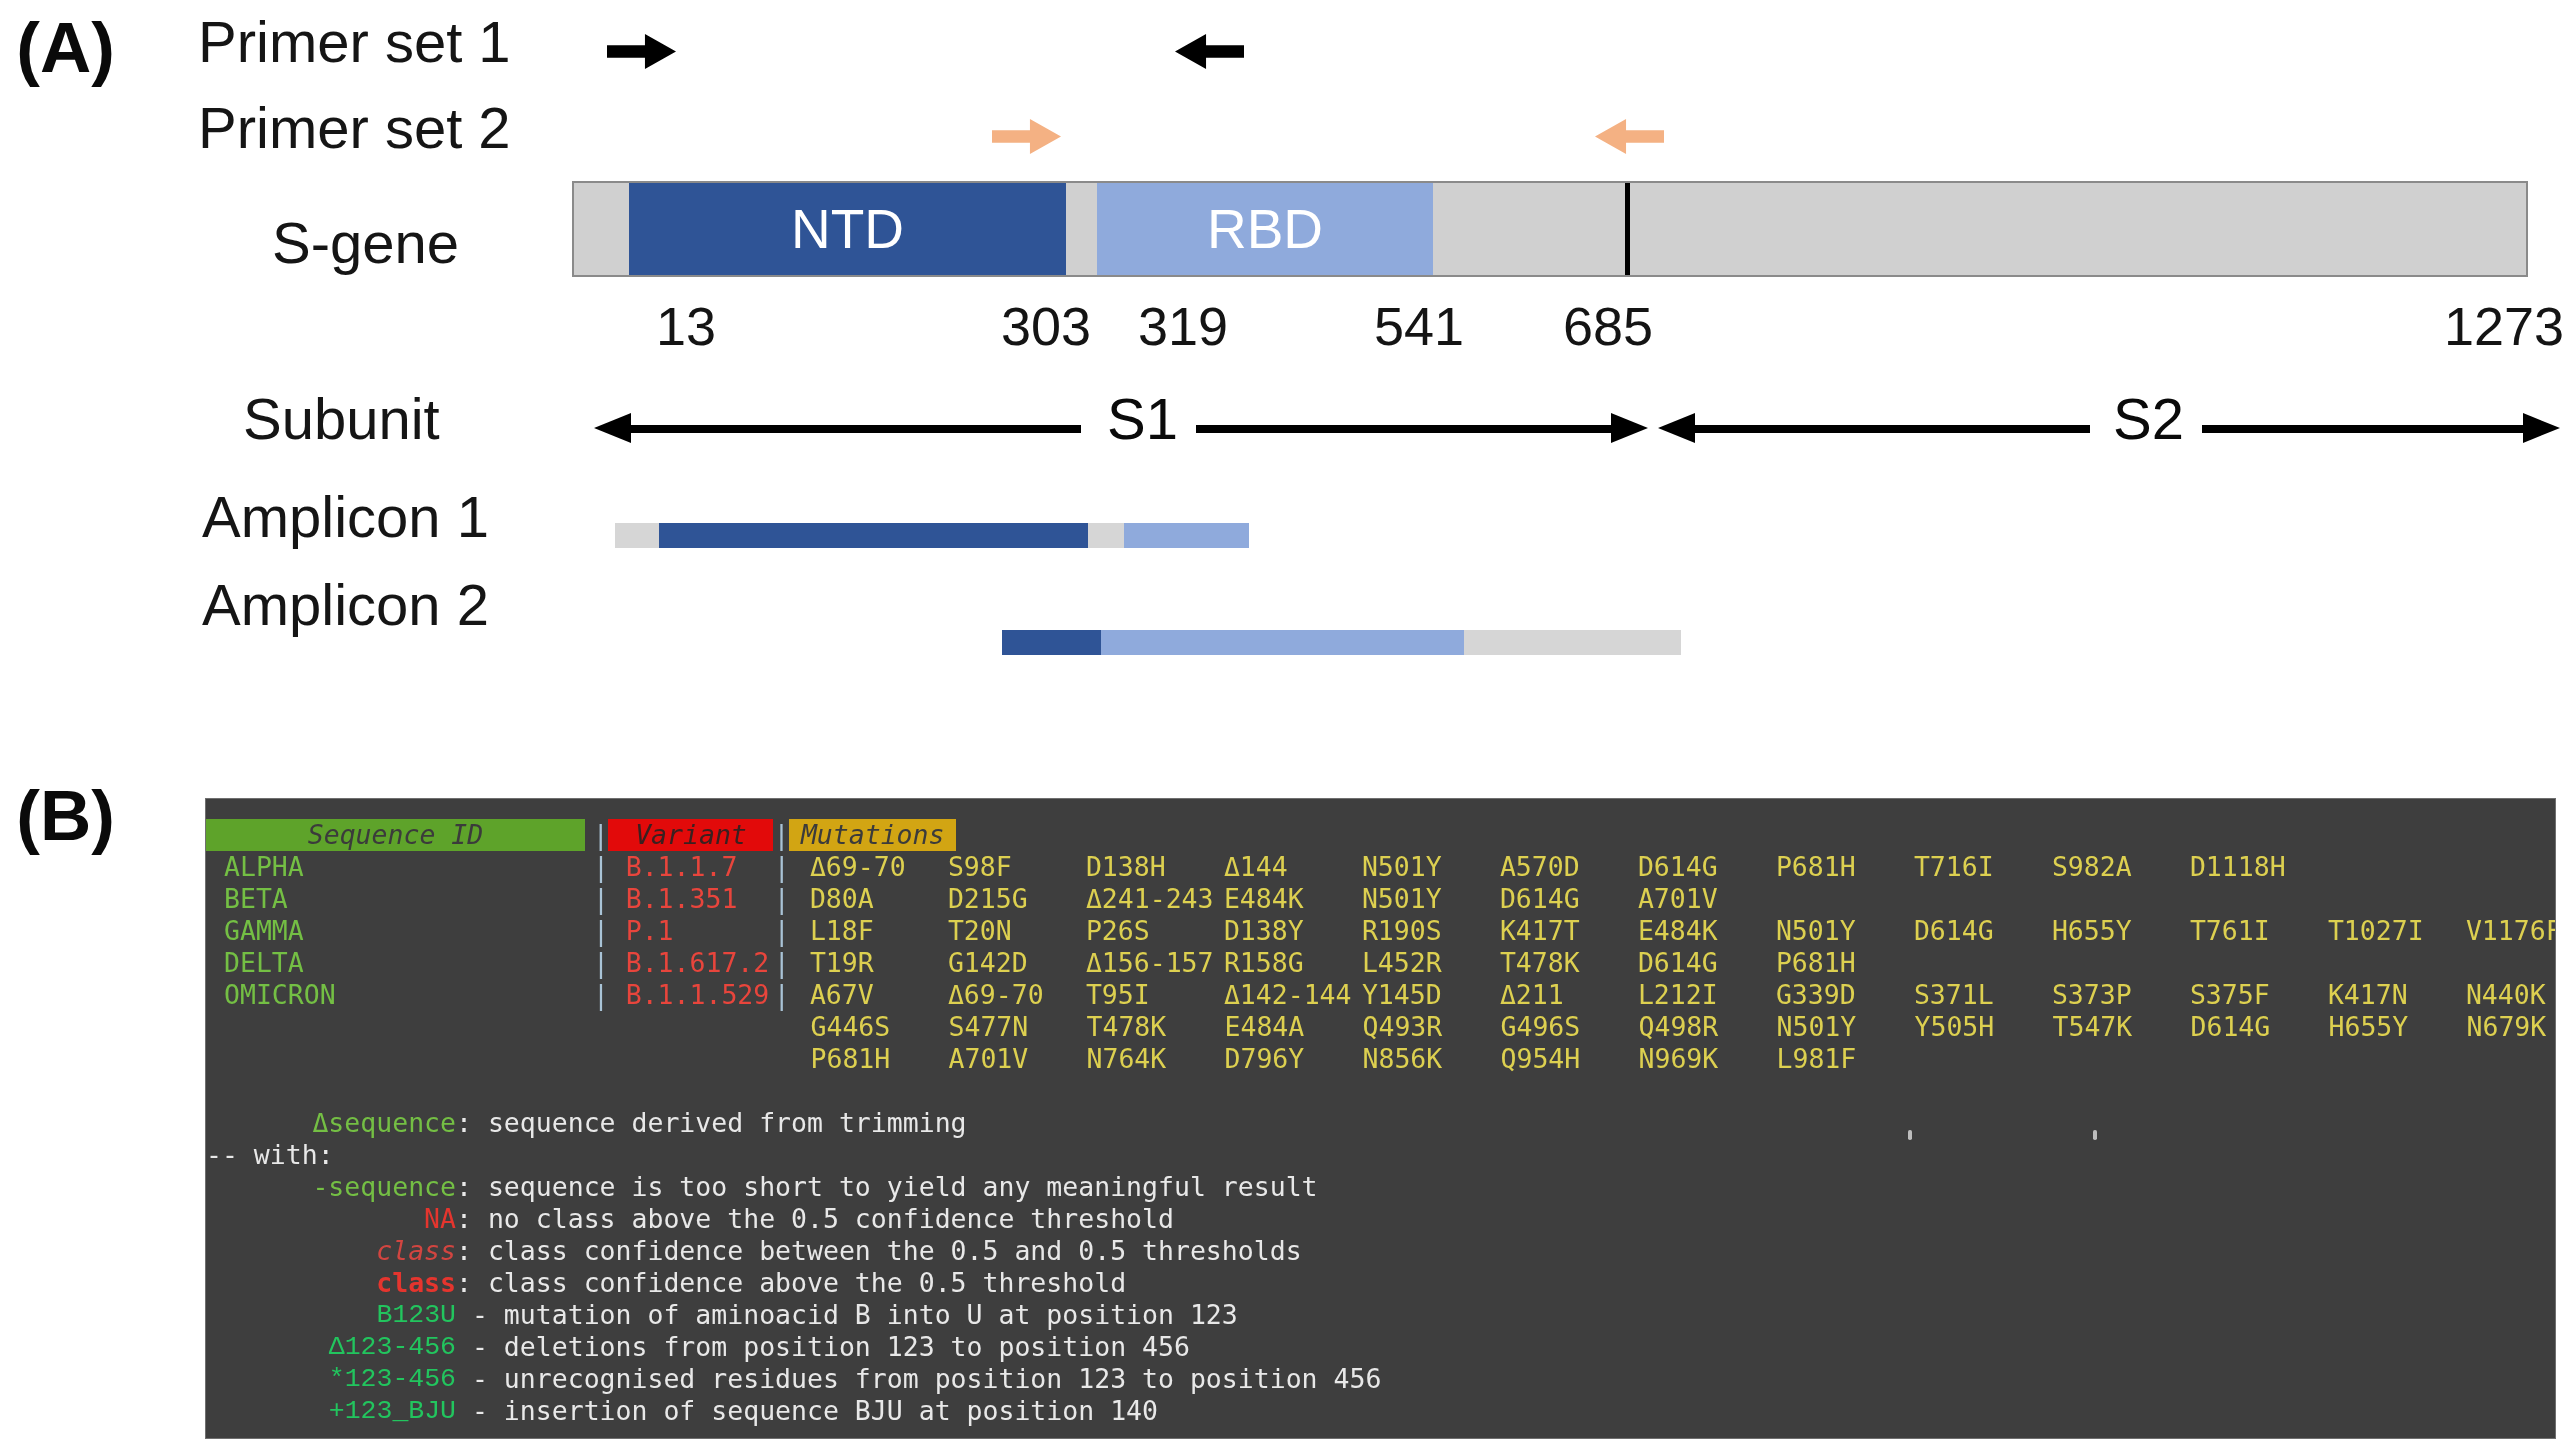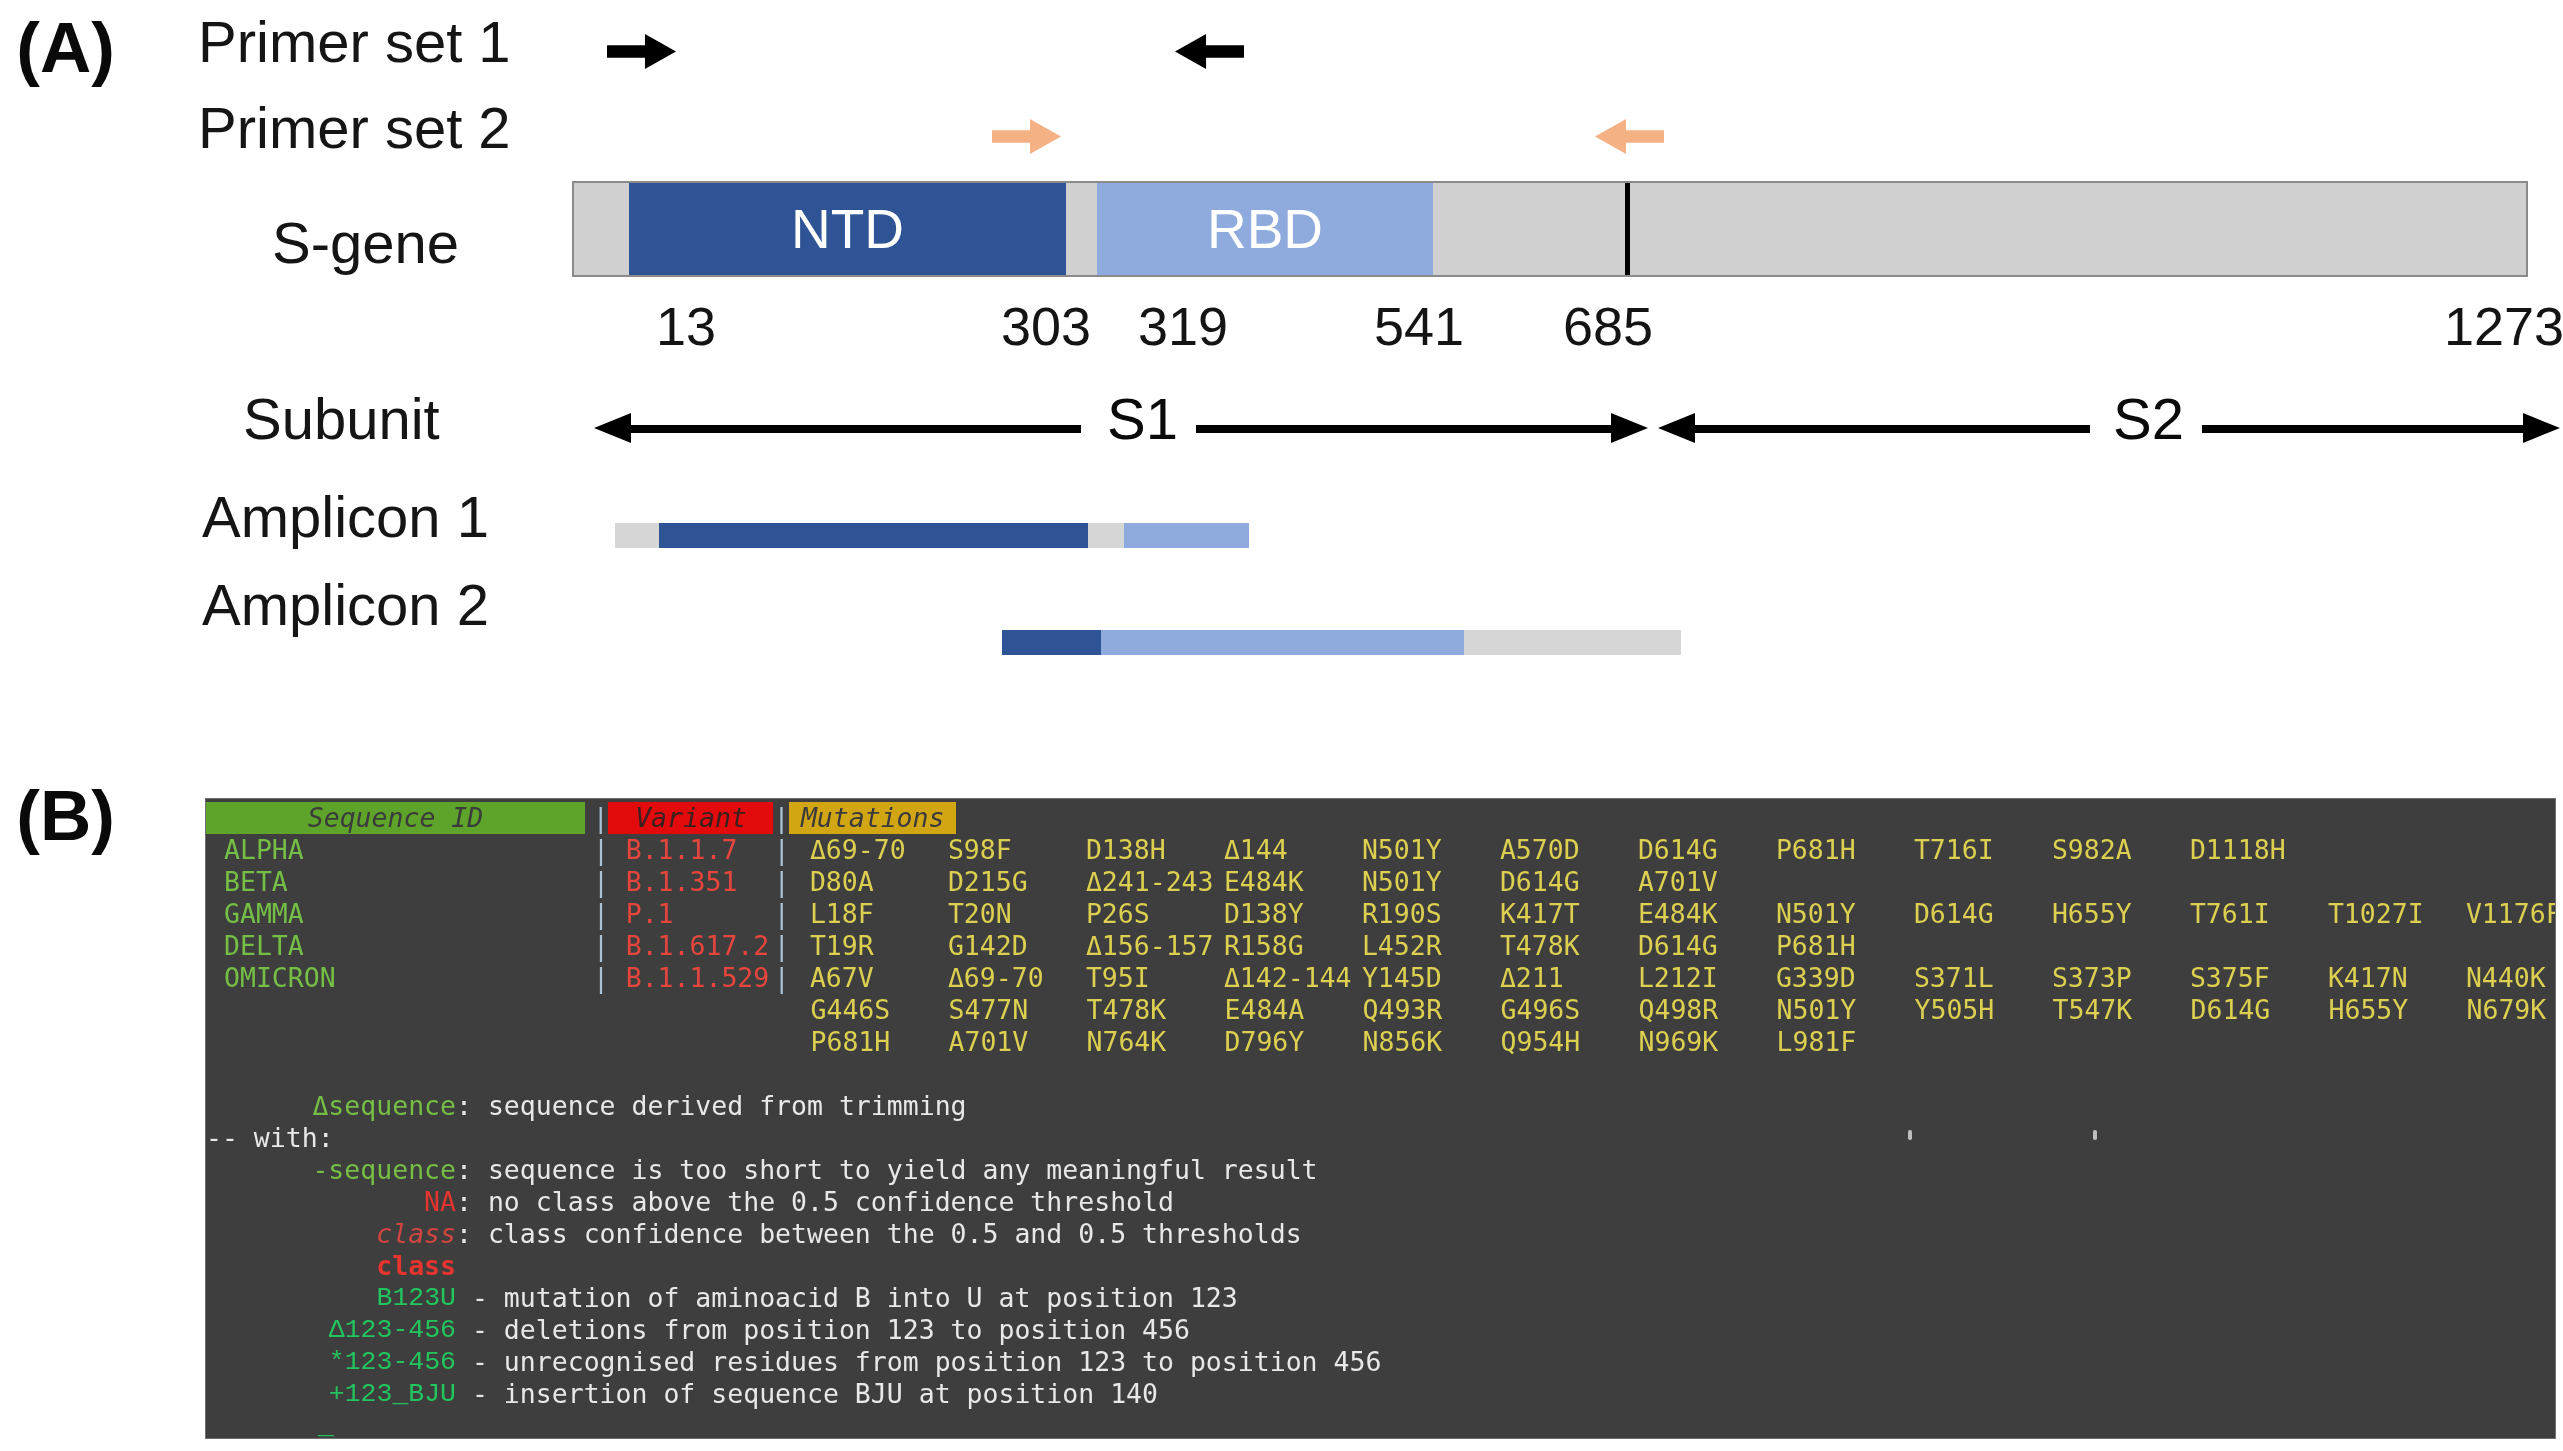--- a/index.html
+++ b/index.html
@@ -17,21 +17,21 @@
   .geneseg span{color:#ffffff;font-size:55px;}
   
   .suline{position:absolute;height:8.4px;background:#000;}
   .suheadL{position:absolute;width:0;height:0;border-top:15.7px solid transparent;border-bottom:15.7px solid transparent;border-right:37px solid #000;}
   .suheadR{position:absolute;width:0;height:0;border-top:15.7px solid transparent;border-bottom:15.7px solid transparent;border-left:37px solid #000;}
   .sutext{position:absolute;font-size:58px;color:#0a0a0a;line-height:1;}
   .num{position:absolute;font-size:54px;color:#141414;line-height:1;transform:translateX(-50%);}
   
   .terminal{position:absolute;left:205px;top:798px;width:2351px;height:641px;
             background:#3e3e3e;border:1.2px solid #6f6f6f;box-sizing:border-box;
-            padding-top:3px;overflow:hidden;
+            padding-top:20px;overflow:hidden;
             font-family:"DejaVu Sans Mono", monospace;font-size:26.5px;line-height:32px;}
   .trow{height:32px;display:flex;white-space:pre;}
   .fld{flex:none;box-sizing:border-box;overflow:visible;white-space:nowrap;}
   .f-name{width:387px;padding-left:18px;color:#74bf44;}
   .f-var{width:165px;padding-left:17px;color:#e8453c;}
   .sepbar{flex:none;width:15.7px;text-align:center;color:#a9c3d6;}
   .mutcell{flex:none;width:138px;padding-left:20.5px;box-sizing:border-box;color:#ddd050;white-space:nowrap;}
   .hgreen{flex:none;width:379px;margin-right:7.8px;background:#5ea32a;color:#3b3b3b;font-style:italic;text-align:center;}
   .hred{flex:none;width:165px;background:#e20a0a;color:#3b2020;font-style:italic;text-align:center;}
   .hgold{flex:none;width:167px;background:#d2a513;color:#3b3b3b;font-style:italic;text-align:center;}
@@ -120,21 +120,21 @@
     <div class="trow"><span class="fld f-name">DELTA</span><span class="sepbar">|</span><span class="fld f-var">B.1.617.2</span><span class="sepbar">|</span><span class="mutcell">T19R</span><span class="mutcell">G142D</span><span class="mutcell">Δ156-157</span><span class="mutcell">R158G</span><span class="mutcell">L452R</span><span class="mutcell">T478K</span><span class="mutcell">D614G</span><span class="mutcell">P681H</span></div>
     <div class="trow"><span class="fld f-name">OMICRON</span><span class="sepbar">|</span><span class="fld f-var">B.1.1.529</span><span class="sepbar">|</span><span class="mutcell">A67V</span><span class="mutcell">Δ69-70</span><span class="mutcell">T95I</span><span class="mutcell">Δ142-144</span><span class="mutcell">Y145D</span><span class="mutcell">Δ211</span><span class="mutcell">L212I</span><span class="mutcell">G339D</span><span class="mutcell">S371L</span><span class="mutcell">S373P</span><span class="mutcell">S375F</span><span class="mutcell">K417N</span><span class="mutcell">N440K</span></div>
     <div class="trow"><span class="fld" style="width: 584px;"></span><span class="mutcell">G446S</span><span class="mutcell">S477N</span><span class="mutcell">T478K</span><span class="mutcell">E484A</span><span class="mutcell">Q493R</span><span class="mutcell">G496S</span><span class="mutcell">Q498R</span><span class="mutcell">N501Y</span><span class="mutcell">Y505H</span><span class="mutcell">T547K</span><span class="mutcell">D614G</span><span class="mutcell">H655Y</span><span class="mutcell">N679K</span></div>
     <div class="trow"><span class="fld" style="width: 584px;"></span><span class="mutcell">P681H</span><span class="mutcell">A701V</span><span class="mutcell">N764K</span><span class="mutcell">D796Y</span><span class="mutcell">N856K</span><span class="mutcell">Q954H</span><span class="mutcell">N969K</span><span class="mutcell">L981F</span></div>
     <div class="trow"></div>
     <div class="trow"><span class="lab c-green">Δsequence</span><span class="lbody">: sequence derived from trimming</span></div>
     <div class="trow"><span class="lbody">-- with:</span></div>
     <div class="trow"><span class="lab c-green">-sequence</span><span class="lbody">: sequence is too short to yield any meaningful result</span></div>
     <div class="trow"><span class="lab c-red">NA</span><span class="lbody">: no class above the 0.5 confidence threshold</span></div>
     <div class="trow"><span class="lab c-red-italic">class</span><span class="lbody">: class confidence between the 0.5 and 0.5 thresholds</span></div>
-    <div class="trow"><span class="lab c-red-bold">class</span></div>
+    <div class="trow"><span class="lab c-red-bold">class</span><span class="lbody">: class confidence above the 0.5 threshold</span></div>
     <div class="trow"><span class="lab c-yellow">B123U</span><span class="lbody"> - mutation of aminoacid B into U at position 123</span></div>
     <div class="trow"><span class="lab c-yellow">Δ123-456</span><span class="lbody"> - deletions from position 123 to position 456</span></div>
     <div class="trow"><span class="lab c-yellow">*123-456</span><span class="lbody"> - unrecognised residues from position 123 to position 456</span></div>
     <div class="trow"><span class="lab c-yellow">+123_BJU</span><span class="lbody"> - insertion of sequence BJU at position 140</span></div>
     <div class="trow"><span class="fld" style="width: 112px;"></span><span class="c-yellow">_</span></div>
   </div>
 
 <div class="dot" style="left:1908px;top:1130px;"></div>
 <div class="dot" style="left:2093px;top:1130px;"></div>
 

